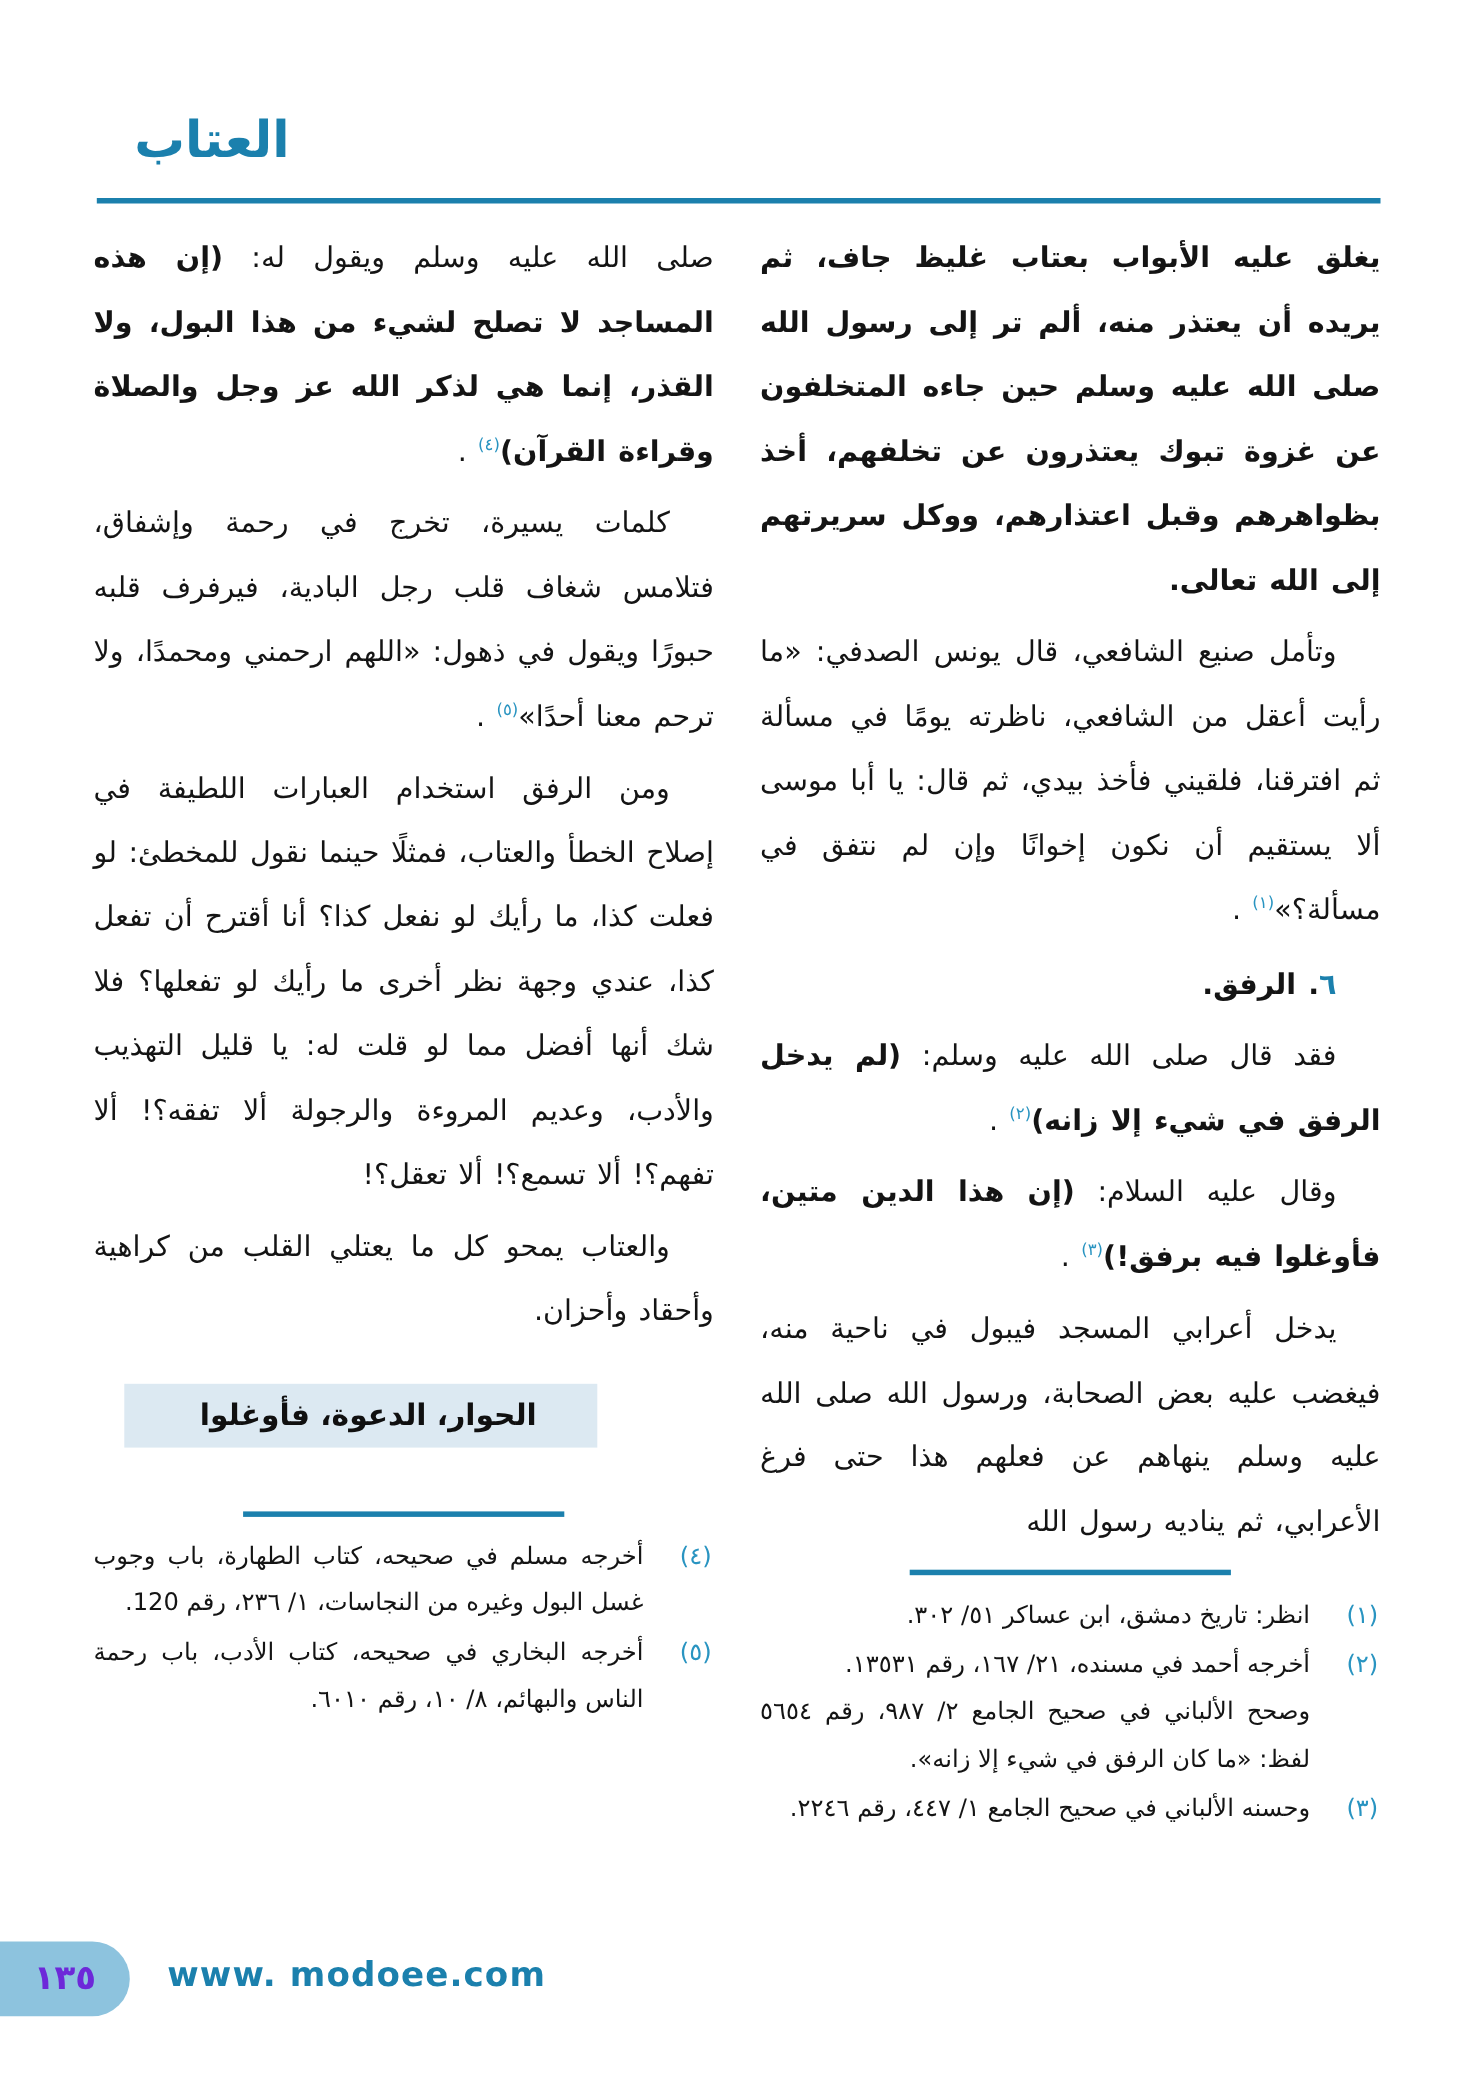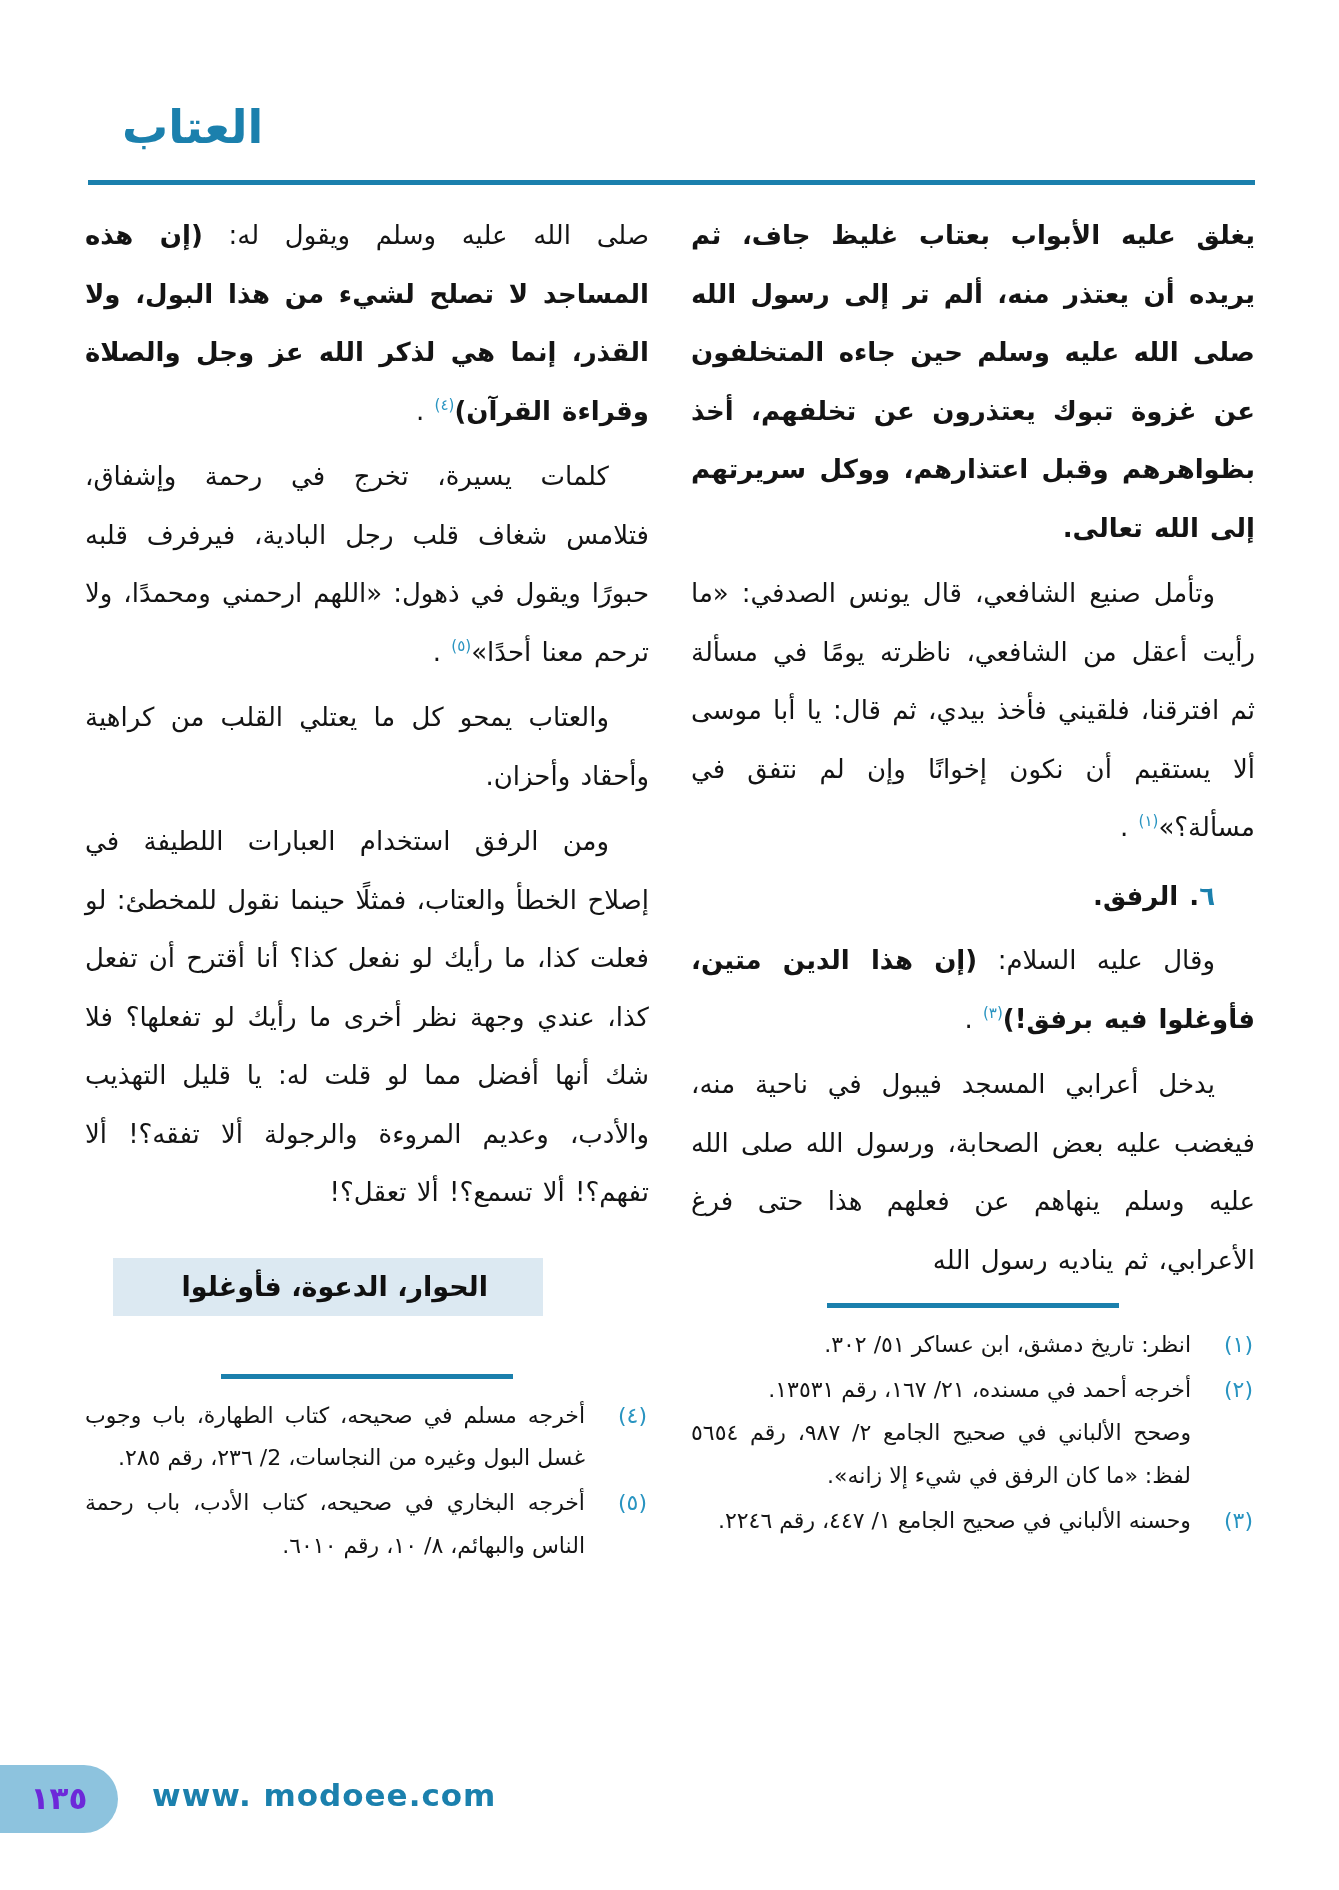--- a/index.html
+++ b/index.html
@@ -63,20 +63,21 @@
 
 <div class="page-title">العتاب</div>
 <div class="title-rule"></div>
 
 <div class="content">
   <div class="column col-right">
     <div id="right-paras">
         <div class="para no-indent"><span class="b">يغلق عليه الأبواب بعتاب غليظ جاف، ثم يريده أن يعتذر منه، ألم تر إلى رسول الله صلى الله عليه وسلم حين جاءه المتخلفون عن غزوة تبوك يعتذرون عن تخلفهم، أخذ بظواهرهم وقبل اعتذارهم، ووكل سريرتهم إلى الله تعالى.</span></div>
         <div class="para"><span>وتأمل صنيع الشافعي، قال يونس الصدفي: «ما رأيت أعقل من الشافعي، ناظرته يومًا في مسألة ثم افترقنا، فلقيني فأخذ بيدي، ثم قال: يا أبا موسى ألا يستقيم أن نكون إخوانًا وإن لم نتفق في مسألة؟»</span><span class="sup">(١)</span><span> .</span></div>
         <div class="para heading"><span class="b teal">٦</span><span class="b">. الرفق.</span></div>
+        <div class="para"><span>فقد قال صلى الله عليه وسلم: </span><span class="b">(لم يدخل الرفق في شيء إلا زانه)</span><span class="sup">(٢)</span><span> .</span></div>
         <div class="para"><span>وقال عليه السلام: </span><span class="b">(إن هذا الدين متين، فأوغلوا فيه برفق!)</span><span class="sup">(٣)</span><span> .</span></div>
         <div class="para"><span>يدخل أعرابي المسجد فيبول في ناحية منه، فيغضب عليه بعض الصحابة، ورسول الله صلى الله عليه وسلم ينهاهم عن فعلهم هذا حتى فرغ الأعرابي، ثم يناديه رسول الله</span></div>
       </div>
     <div id="right-footnotes">
         <div class="fn-sep"></div>
         <div class="fn-item">
           <span class="fn-marker">(١)</span>
           <div class="fn-text">انظر: تاريخ دمشق، ابن عساكر ٥١/ ٣٠٢.</div>
         </div>
         <div class="fn-item">
@@ -87,33 +88,33 @@
         <div class="fn-item">
           <span class="fn-marker">(٣)</span>
           <div class="fn-text">وحسنه الألباني في صحيح الجامع ١/ ٤٤٧، رقم ٢٢٤٦.</div>
         </div>
       </div>
   </div>
   <div class="column col-left">
     <div id="left-paras">
         <div class="para no-indent"><span>صلى الله عليه وسلم ويقول له: </span><span class="b">(إن هذه المساجد لا تصلح لشيء من هذا البول، ولا القذر، إنما هي لذكر الله عز وجل والصلاة وقراءة القرآن)</span><span class="sup">(٤)</span><span> .</span></div>
         <div class="para"><span>كلمات يسيرة، تخرج في رحمة وإشفاق، فتلامس شغاف قلب رجل البادية، فيرفرف قلبه حبورًا ويقول في ذهول: «اللهم ارحمني ومحمدًا، ولا ترحم معنا أحدًا»</span><span class="sup">(٥)</span><span> .</span></div>
+        <div class="para"><span>ومن الرفق استخدام العبارات اللطيفة في إصلاح الخطأ والعتاب، فمثلًا حينما نقول للمخطئ: لو فعلت كذا، ما رأيك لو نفعل كذا؟ أنا أقترح أن تفعل كذا، عندي وجهة نظر أخرى ما رأيك لو تفعلها؟ فلا شك أنها أفضل مما لو قلت له: يا قليل التهذيب والأدب، وعديم المروءة والرجولة ألا تفقه؟! ألا تفهم؟! ألا تسمع؟! ألا تعقل؟!</span></div>
         <div class="para"><span>والعتاب يمحو كل ما يعتلي القلب من كراهية وأحقاد وأحزان.</span></div>
-        <div class="para"><span>ومن الرفق استخدام العبارات اللطيفة في إصلاح الخطأ والعتاب، فمثلًا حينما نقول للمخطئ: لو فعلت كذا، ما رأيك لو نفعل كذا؟ أنا أقترح أن تفعل كذا، عندي وجهة نظر أخرى ما رأيك لو تفعلها؟ فلا شك أنها أفضل مما لو قلت له: يا قليل التهذيب والأدب، وعديم المروءة والرجولة ألا تفقه؟! ألا تفهم؟! ألا تسمع؟! ألا تعقل؟!</span></div>
       </div>
     <aside class="related-box">
       <div class="rt-row">
         <span>الحوار، الدعوة، فأوغلوا</span>
       </div>
     </aside>
     <div id="left-footnotes">
         <div class="fn-sep"></div>
         <div class="fn-item">
           <span class="fn-marker">(٤)</span>
-          <div class="fn-text">أخرجه مسلم في صحيحه، كتاب الطهارة، باب وجوب غسل البول وغيره من النجاسات، 2/ ٢٣٦، رقم ٢٨٥.</div>
+          <div class="fn-text">أخرجه مسلم في صحيحه، كتاب الطهارة، باب وجوب غسل البول وغيره من النجاسات، ١/ ٢٣٦، رقم 120.</div>
         </div>
         <div class="fn-item">
           <span class="fn-marker">(٥)</span>
           <div class="fn-text">أخرجه البخاري في صحيحه، كتاب الأدب، باب رحمة الناس والبهائم، ٨/ ١٠، رقم ٦٠١٠.</div>
         </div>
       </div>
   </div>
 </div>
 
 <div class="page-badge">

